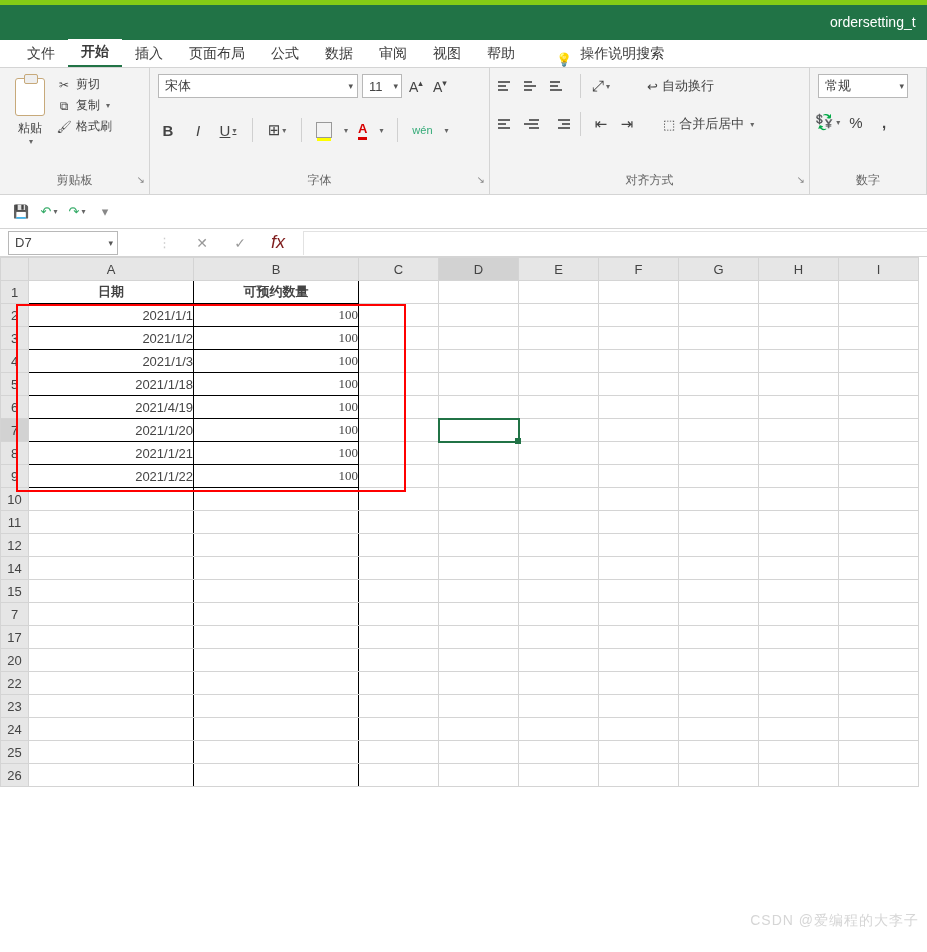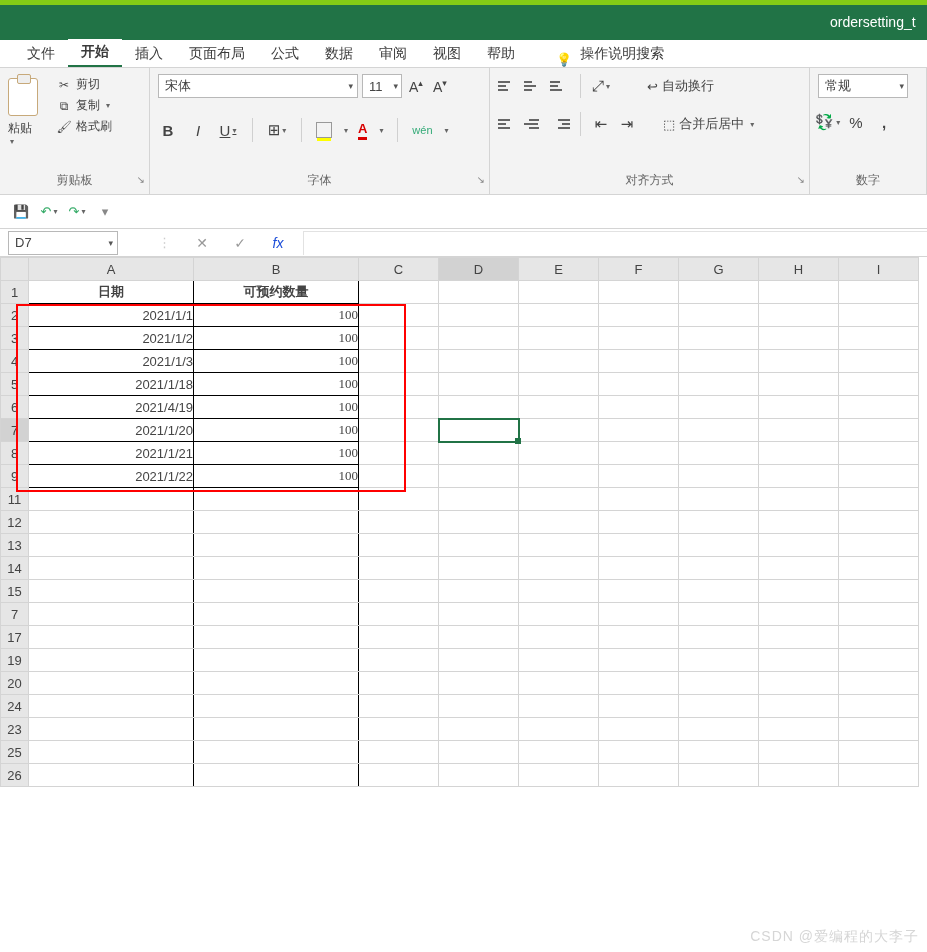--- a/index.html
+++ b/index.html
@@ -13,21 +13,21 @@
   .menu-item.active { background: #fff; border-bottom: 2px solid #217346; font-weight: 600; }
   .menu-sep { width: 16px; }
   .bulb { margin-left: 12px; margin-right: 8px; }
 
   .ribbon { background: #f3f3f3; display: flex; border-bottom: 1px solid #d4d4d4; height: 127px; }
   .group { border-right: 1px solid #d4d4d4; display: flex; flex-direction: column; }
   .group-body { flex: 1; display: flex; align-items: flex-start; padding: 6px 8px 0 8px; }
   .group-label { height: 22px; text-align: center; font-size: 12px; color: #666; position: relative; }
   .group-launch { position: absolute; right: 4px; top: 2px; font-size: 10px; color: #888; }
 
-  .clipboard .paste-big { width: 44px; display: flex; flex-direction: column; padding-top: 4px; }
+  .clipboard .paste-big { width: 44px; display: flex; flex-direction: column; align-items: center; padding-top: 4px; }
   .clip-icon { width: 30px; height: 38px; background: linear-gradient(#fff,#fff); border: 1px solid #c7a97a; border-radius: 3px; position: relative; }
   .clip-icon:before { content: ""; position: absolute; top: -5px; left: 8px; width: 12px; height: 8px; border: 1px solid #c7a97a; border-radius: 2px; background: #eee; }
   .paste-label { font-size: 12px; margin-top: 4px; }
   .clip-col { display: flex; flex-direction: column; gap: 4px; margin-left: 4px; padding-top: 2px; }
   .clip-row { display: flex; align-items: center; gap: 4px; font-size: 12px; color: #444; }
   .mini { width: 16px; height: 16px; display: inline-flex; align-items: center; justify-content: center; }
 
   .font-group .row { display: flex; align-items: center; gap: 4px; }
   .font-name { width: 200px; height: 24px; border: 1px solid #b8b8b8; background: #fff; display: flex; align-items: center; padding: 0 6px; font-size: 13px; position: relative; }
   .font-name .dd { position: absolute; right: 4px; font-size: 9px; color: #555; }
@@ -51,41 +51,41 @@
   .num-fmt .dd { position: absolute; right: 3px; font-size: 9px; color: #555; }
 
   .qat { height: 34px; background: #fff; border-bottom: 1px solid #d4d4d4; display: flex; align-items: center; gap: 10px; padding-left: 12px; }
   .qat .ic { width: 18px; height: 18px; display: inline-flex; align-items: center; justify-content: center; color: #3a6; }
 
   .name-fx { height: 28px; background: #fff; border-bottom: 1px solid #d4d4d4; display: flex; align-items: center; gap: 12px; }
   .name-box { width: 110px; height: 24px; border: 1px solid #b8b8b8; margin-left: 8px; display: flex; align-items: center; padding: 0 6px; font-size: 13px; position: relative; }
   .name-box .dd { position: absolute; right: 4px; font-size: 9px; color: #555; }
   .fx-sep { width: 10px; }
   .fx-btn { width: 26px; height: 24px; display: inline-flex; align-items: center; justify-content: center; color: #999; font-size: 14px; }
-  .fx-btn.fx { font-style: italic; color: #1d4ed8; font-size: 14px; }
+  .fx-btn.fx { font-style: italic; color: #7f1d1d; font-size: 18px; }
   .formula-input { flex: 1; height: 24px; border-top: 1px solid #e2e2e2; border-left: 1px solid #e2e2e2; }
 
   .sheet-area { position: relative; }
   .grid { border-collapse: collapse; table-layout: fixed; }
   .grid th, .grid td { border: 1px solid #d4d4d4; height: 23px; font-size: 13px; padding: 0; }
   .colhead { background: #e6e6e6; text-align: center; color: #444; font-weight: normal; }
   .rowhead { background: #e6e6e6; text-align: center; color: #444; font-weight: normal; width: 28px; }
   .selcol { background: #d2d2d2; }
   .selrow { background: #d2d2d2; }
   .corner { background: #e6e6e6; }
   .cell { background: #fff; }
   .data-a { text-align: right; padding-right: 4px; border: 1px solid #000 !important; font-family: Liberation Sans, sans-serif; }
   .data-b { text-align: right; padding-right: 4px; border: 1px solid #000 !important; font-family: "SimSun", serif; }
   .data-head { text-align: center; font-weight: bold; border: 1px solid #000 !important; background: #fff; font-family: "SimSun", serif; }
   .a-bord { border-left: 1px solid #000 !important; border-right: 1px solid #000 !important; }
   .sel-cell { outline: 2px solid #217346; outline-offset: -1px; position: relative; }
   .sel-cell:after { content: ""; position: absolute; right: -3px; bottom: -3px; width: 6px; height: 6px; background: #217346; }
   .red-box { position: absolute; border: 2px solid #f00; pointer-events: none; }
 
-  .watermark { position: absolute; right: 8px; bottom: 6px; color: #d6d6d6; font-size: 14px; letter-spacing: 1px; }
+  .watermark { position: absolute; right: 8px; bottom: 22px; color: #d6d6d6; font-size: 14px; letter-spacing: 1px; }
 </style>
 </head>
 <body>
 
 <div class="title-bar border-green">
   <span>ordersetting_t</span>
 </div>
 
 <div class="menu-bar">
   <div class="menu-item">文件</div>
@@ -377,20 +377,32 @@
           <td class="data-b">100</td>
           <td class="cell"></td>
           <td class="cell"></td>
           <td class="cell"></td>
           <td class="cell"></td>
           <td class="cell"></td>
           <td class="cell"></td>
           <td class="cell"></td>
         </tr>
         <tr>
+          <th class="rowhead">10</th>
+          <td class="cell a-bord"></td>
+          <td class="cell a-bord"></td>
+          <td class="cell"></td>
+          <td class="cell"></td>
+          <td class="cell"></td>
+          <td class="cell"></td>
+          <td class="cell"></td>
+          <td class="cell"></td>
+          <td class="cell"></td>
+        </tr>
+        <tr>
           <th class="rowhead">11</th>
           <td class="cell a-bord"></td>
           <td class="cell a-bord"></td>
           <td class="cell"></td>
           <td class="cell"></td>
           <td class="cell"></td>
           <td class="cell"></td>
           <td class="cell"></td>
           <td class="cell"></td>
           <td class="cell"></td>
@@ -401,32 +413,20 @@
           <td class="cell a-bord"></td>
           <td class="cell"></td>
           <td class="cell"></td>
           <td class="cell"></td>
           <td class="cell"></td>
           <td class="cell"></td>
           <td class="cell"></td>
           <td class="cell"></td>
         </tr>
         <tr>
-          <th class="rowhead">13</th>
-          <td class="cell a-bord"></td>
-          <td class="cell a-bord"></td>
-          <td class="cell"></td>
-          <td class="cell"></td>
-          <td class="cell"></td>
-          <td class="cell"></td>
-          <td class="cell"></td>
-          <td class="cell"></td>
-          <td class="cell"></td>
-        </tr>
-        <tr>
           <th class="rowhead">14</th>
           <td class="cell a-bord"></td>
           <td class="cell a-bord"></td>
           <td class="cell"></td>
           <td class="cell"></td>
           <td class="cell"></td>
           <td class="cell"></td>
           <td class="cell"></td>
           <td class="cell"></td>
           <td class="cell"></td>
@@ -461,57 +461,57 @@
           <td class="cell a-bord"></td>
           <td class="cell"></td>
           <td class="cell"></td>
           <td class="cell"></td>
           <td class="cell"></td>
           <td class="cell"></td>
           <td class="cell"></td>
           <td class="cell"></td>
         </tr>
         <tr>
-          <th class="rowhead">19</th>
-          <td class="cell a-bord"></td>
-          <td class="cell a-bord"></td>
-          <td class="cell"></td>
-          <td class="cell"></td>
-          <td class="cell"></td>
-          <td class="cell"></td>
-          <td class="cell"></td>
-          <td class="cell"></td>
-          <td class="cell"></td>
-        </tr>
-        <tr>
           <th class="rowhead">20</th>
           <td class="cell a-bord"></td>
           <td class="cell a-bord"></td>
           <td class="cell"></td>
           <td class="cell"></td>
           <td class="cell"></td>
           <td class="cell"></td>
           <td class="cell"></td>
           <td class="cell"></td>
           <td class="cell"></td>
         </tr>
         <tr>
+          <th class="rowhead">22</th>
+          <td class="cell a-bord"></td>
+          <td class="cell a-bord"></td>
+          <td class="cell"></td>
+          <td class="cell"></td>
+          <td class="cell"></td>
+          <td class="cell"></td>
+          <td class="cell"></td>
+          <td class="cell"></td>
+          <td class="cell"></td>
+        </tr>
+        <tr>
+          <th class="rowhead">23</th>
+          <td class="cell a-bord"></td>
+          <td class="cell a-bord"></td>
+          <td class="cell"></td>
+          <td class="cell"></td>
+          <td class="cell"></td>
+          <td class="cell"></td>
+          <td class="cell"></td>
+          <td class="cell"></td>
+          <td class="cell"></td>
+        </tr>
+        <tr>
           <th class="rowhead">24</th>
-          <td class="cell a-bord"></td>
-          <td class="cell a-bord"></td>
-          <td class="cell"></td>
-          <td class="cell"></td>
-          <td class="cell"></td>
-          <td class="cell"></td>
-          <td class="cell"></td>
-          <td class="cell"></td>
-          <td class="cell"></td>
-        </tr>
-        <tr>
-          <th class="rowhead">23</th>
           <td class="cell a-bord"></td>
           <td class="cell a-bord"></td>
           <td class="cell"></td>
           <td class="cell"></td>
           <td class="cell"></td>
           <td class="cell"></td>
           <td class="cell"></td>
           <td class="cell"></td>
           <td class="cell"></td>
         </tr>

